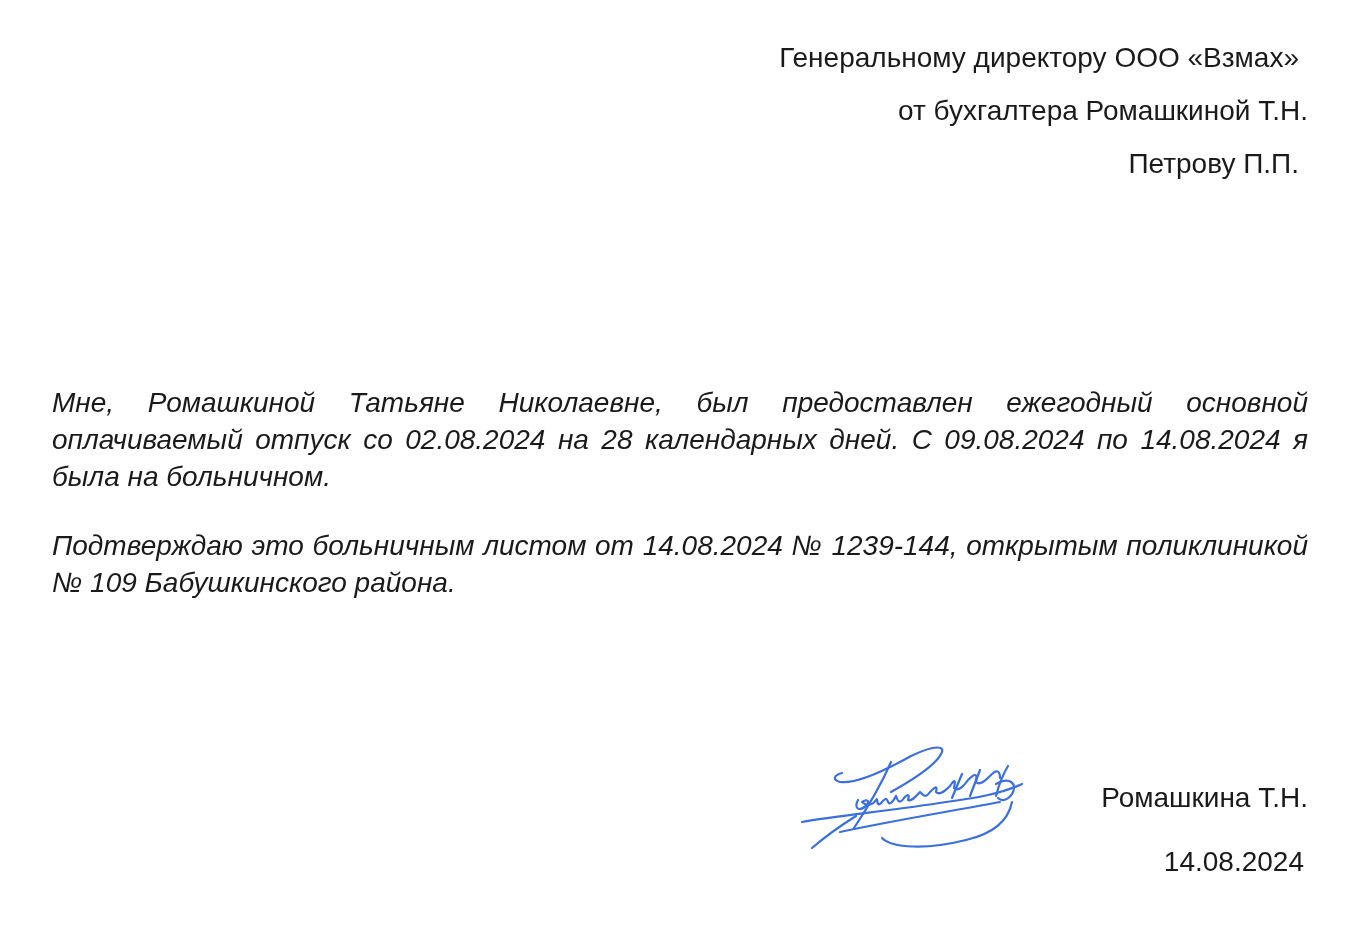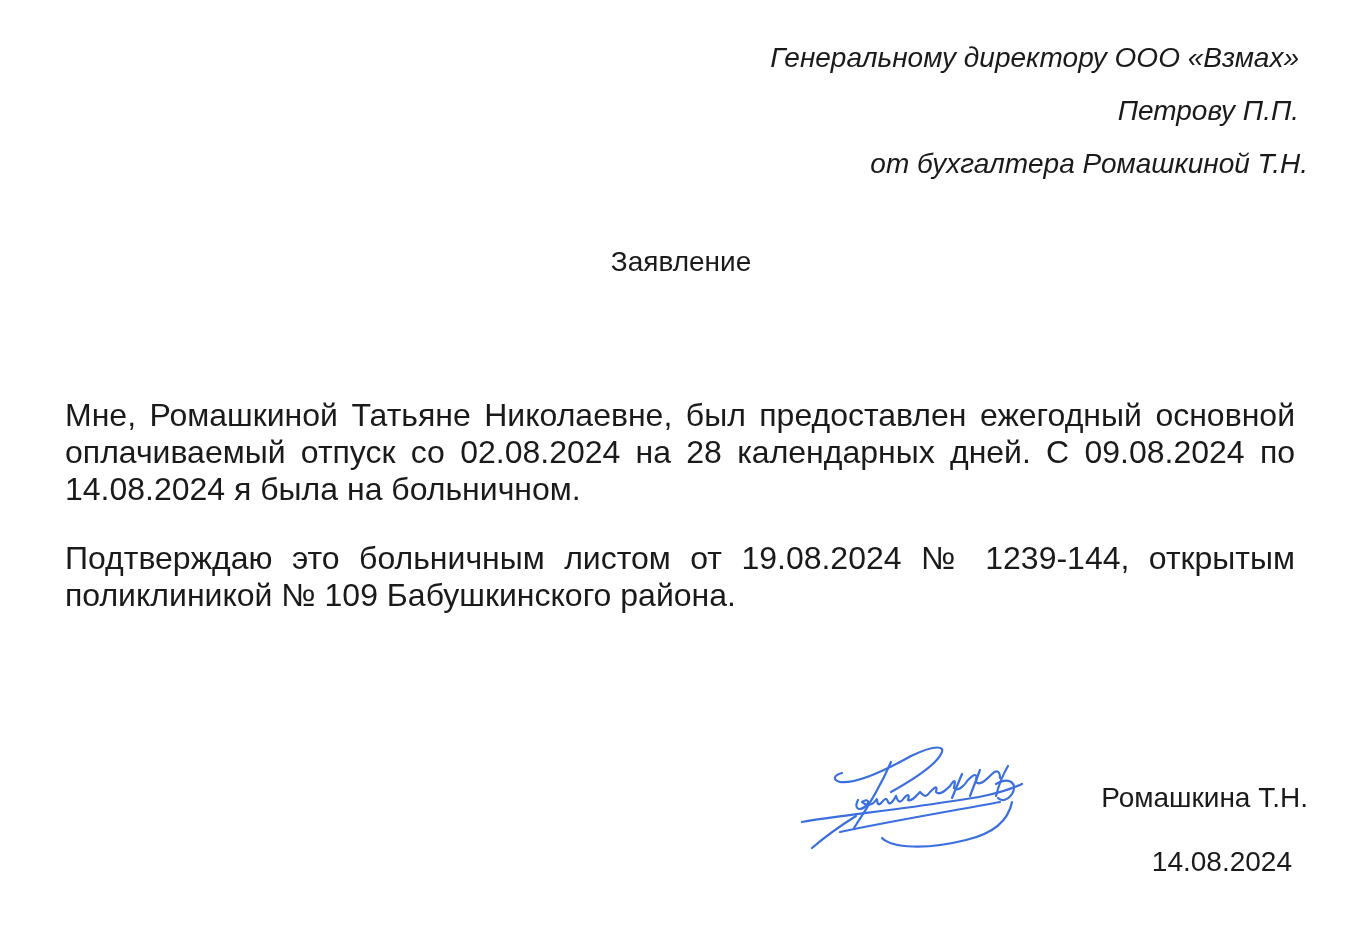--- a/index.html
+++ b/index.html
@@ -26,21 +26,20 @@
     .addressee {
       position: absolute;
       right: 0;
       top: 44px;
       text-align: right;
       line-height: 28px;
     }
     .addressee .line {
       display: block;
       white-space: pre;
-      font-style: italic;
     }
     .addressee .l1 { margin-top: 0; }
     .addressee .l2 { margin-top: 25px; padding-right: 9px; }
     .addressee .l3 { margin-top: 25px; }
     .addressee .l1 { padding-right: 9px; }
 
     .title {
       position: absolute;
       left: 0;
       width: 1256px;
@@ -51,25 +50,26 @@
     }
     .title span { display: inline-block; margin-left: 2px; }
 
     .body-text {
       position: absolute;
       left: 0;
       top: 384px;
       width: 1256px;
     }
     .para {
-      margin: 13px;
+      margin: 0;
       text-align: justify;
       text-align-last: left;
       line-height: 37px;
-      font-size: 32px;
+      font-size: 28px;
+      font-style: italic;
     }
     .para + .para { margin-top: 32px; }
 
     .sign-row {
       position: absolute;
       right: 0;
       top: 740px;
       width: 520px;
       height: 120px;
       text-align: center;
@@ -83,43 +83,40 @@
     }
     .signer-name {
       position: absolute;
       right: 0;
       top: 42px;
       line-height: 32px;
       white-space: nowrap;
     }
     .date {
       position: absolute;
-      right: 16px;
+      right: 4px;
       top: 846px;
       line-height: 32px;
     }
   </style>
 </head>
 <body>
 
 <div class="doc">
 
   <div class="addressee">
     <span class="line l1">Генеральному директору ООО «Взмах»</span>
+    <span class="line l3">от бухгалтера Ромашкиной Т.Н.</span>
     <span class="line l2">Петрову П.П.</span>
-    <span class="line l3">от бухгалтера Ромашкиной Т.Н.</span>
   </div>
 
-  <div class="title">
-    <span>Заявление</span>
-  </div>
 
   <div class="body-text">
     <p class="para">Мне, Ромашкиной Татьяне Николаевне, был предоставлен ежегодный основной оплачиваемый отпуск со 02.08.2024 на 28 календарных дней. С 09.08.2024 по 14.08.2024 я была на больничном.</p>
-    <p class="para">Подтверждаю это больничным листом от 19.08.2024 № 1239-144, открытым поликлиникой № 109 Бабушкинского района.</p>
+    <p class="para">Подтверждаю это больничным листом от 14.08.2024 № 1239-144, открытым поликлиникой № 109 Бабушкинского района.</p>
   </div>
 
   <div class="sign-row">
     <svg class="signature" viewBox="0 0 240 115" fill="none" stroke="#3b6fe0" stroke-width="2.2" stroke-linecap="round" stroke-linejoin="round">
 
       <path d="M46 33 C38 35 36 40 44 42 C60 44 90 30 115 16 C140 4 150 6 145 14 C140 24 120 38 95 52"></path>
 
       <path d="M95 22 C85 45 70 70 58 88"></path>
 
       <path d="M62 60 C58 68 62 72 70 66 C74 62 72 58 66 62 C70 66 76 66 80 60 C82 56 80 66 84 64 C88 60 90 56 92 62 C94 66 98 60 100 56 C102 62 104 64 108 58 C112 54 114 54 112 60 C116 62 120 56 124 52 C128 56 130 58 134 52 C138 48 142 44 140 52 C144 56 150 50 154 46 C158 40 160 38 158 48 C162 52 168 46 172 40 C178 34 182 32 180 42 C184 46 190 40 196 34 C200 30 204 30 204 38"></path>

